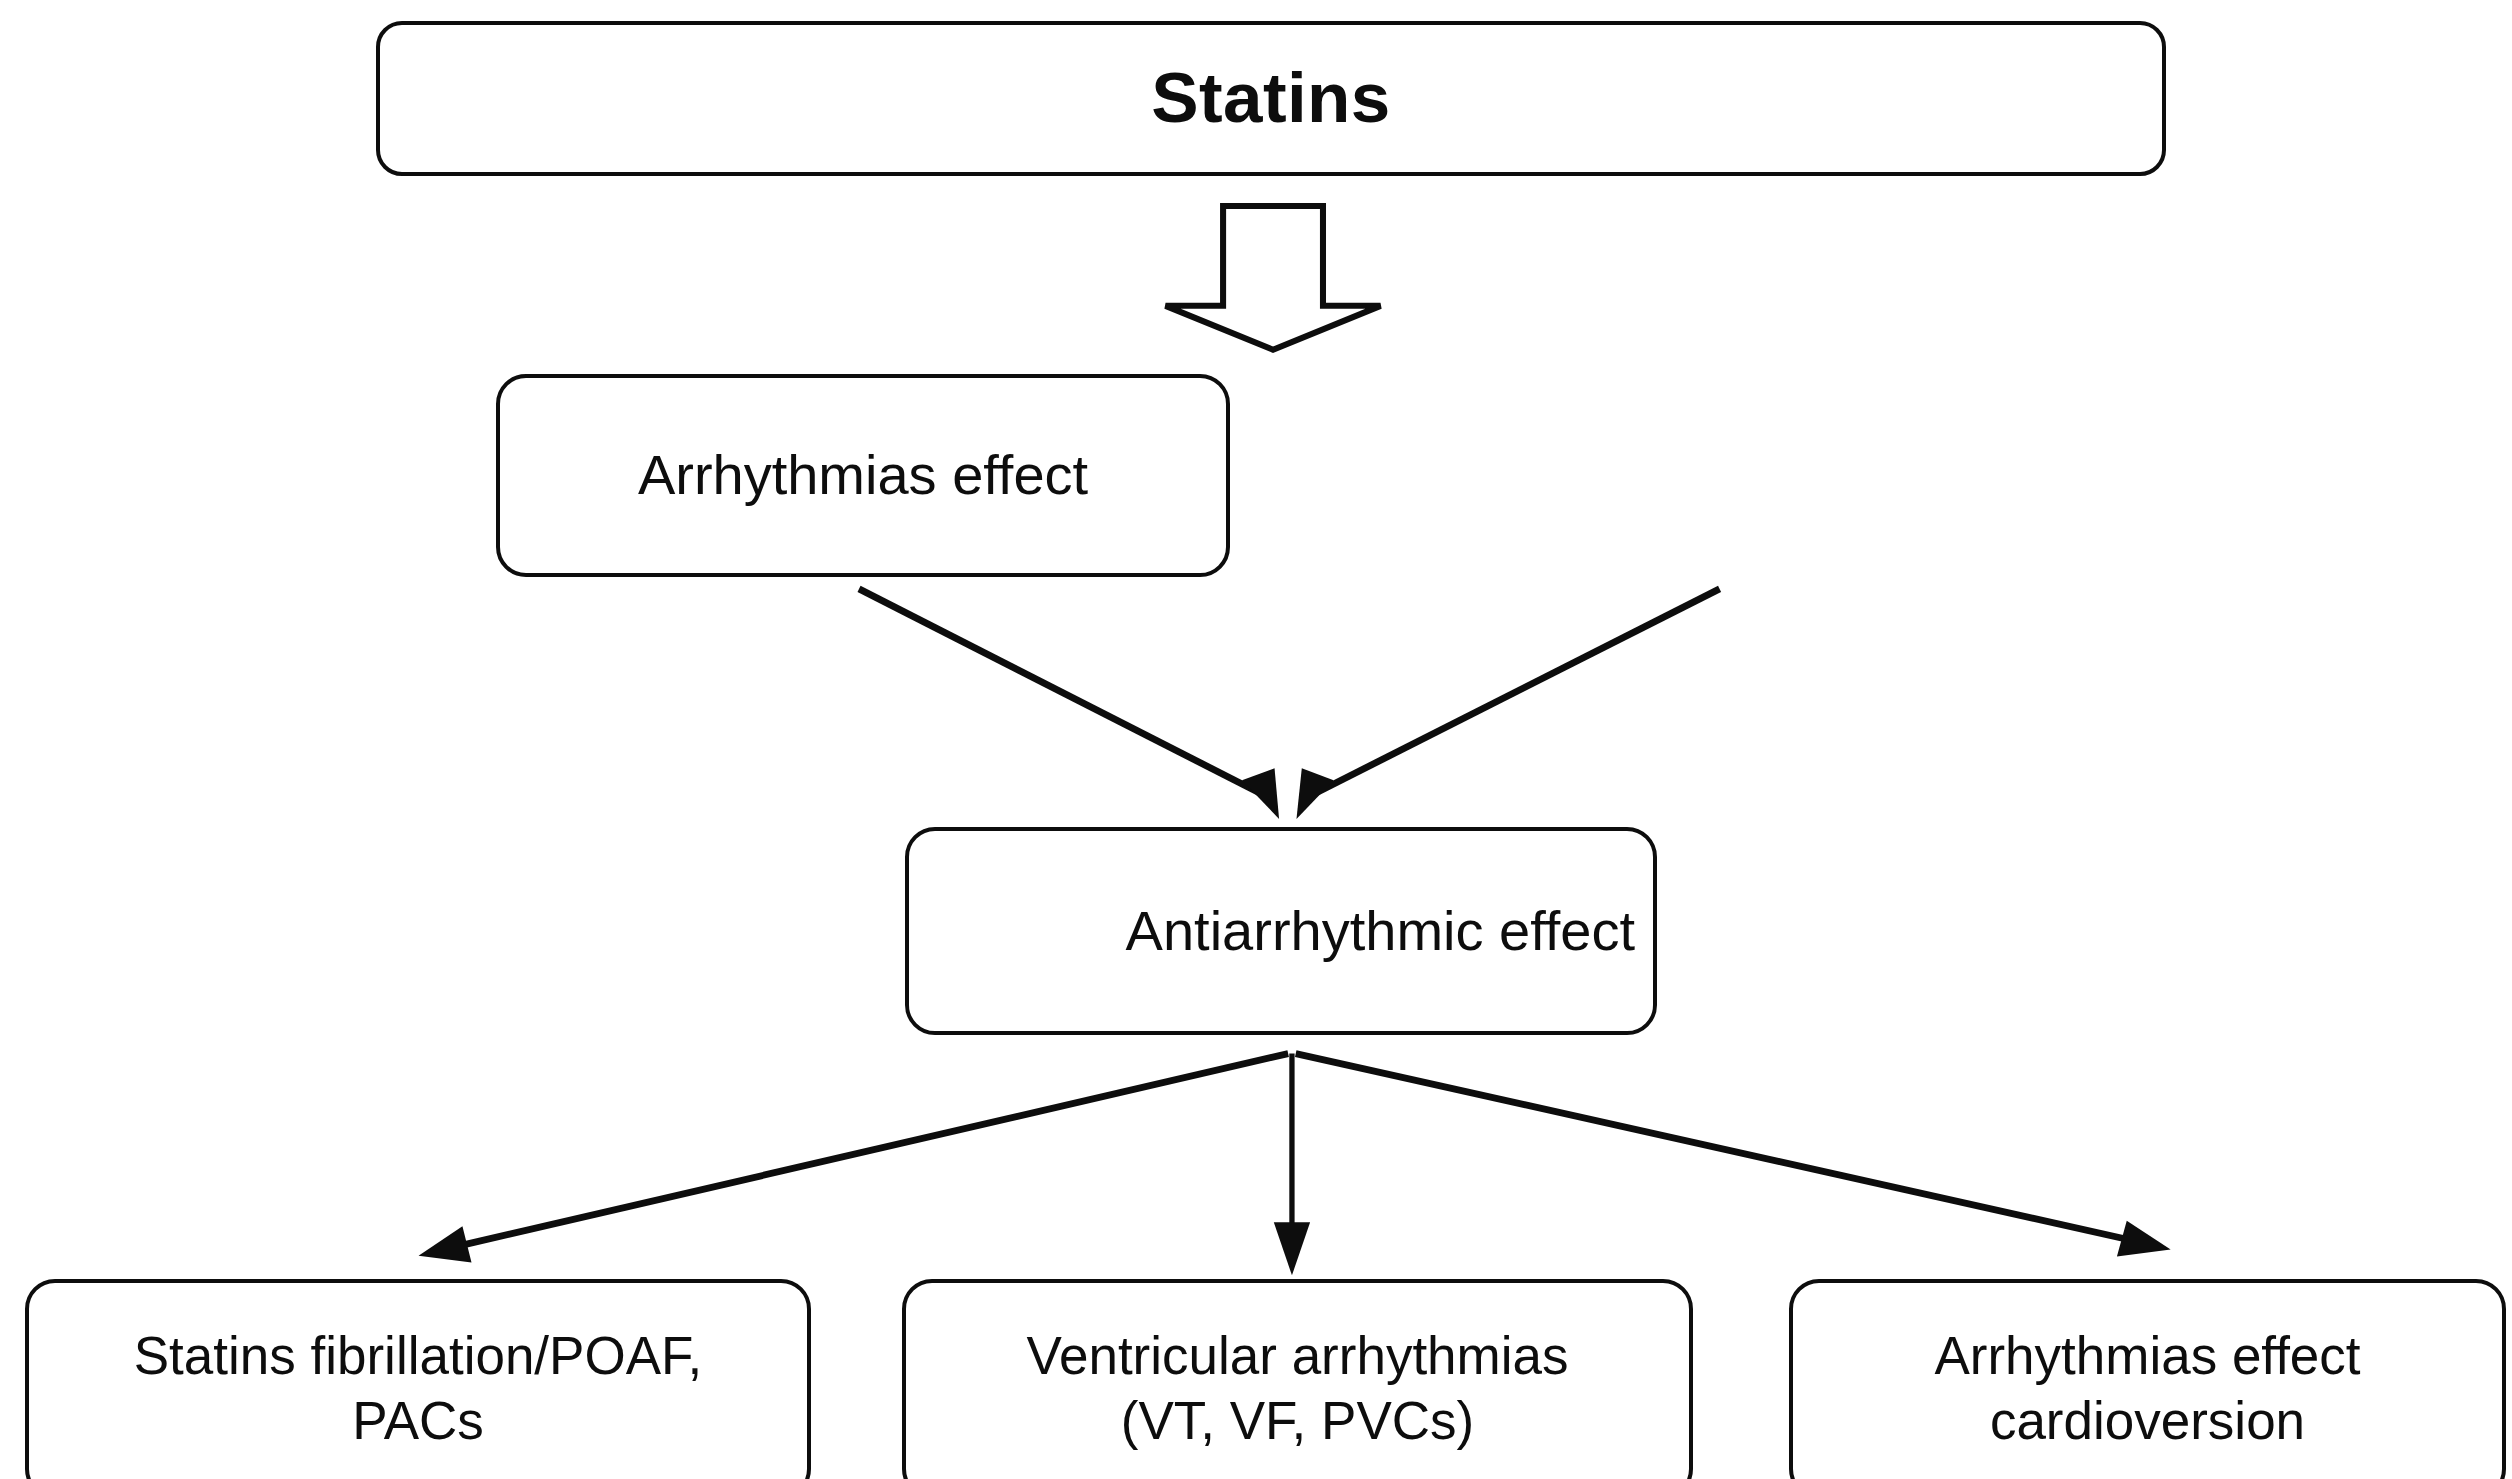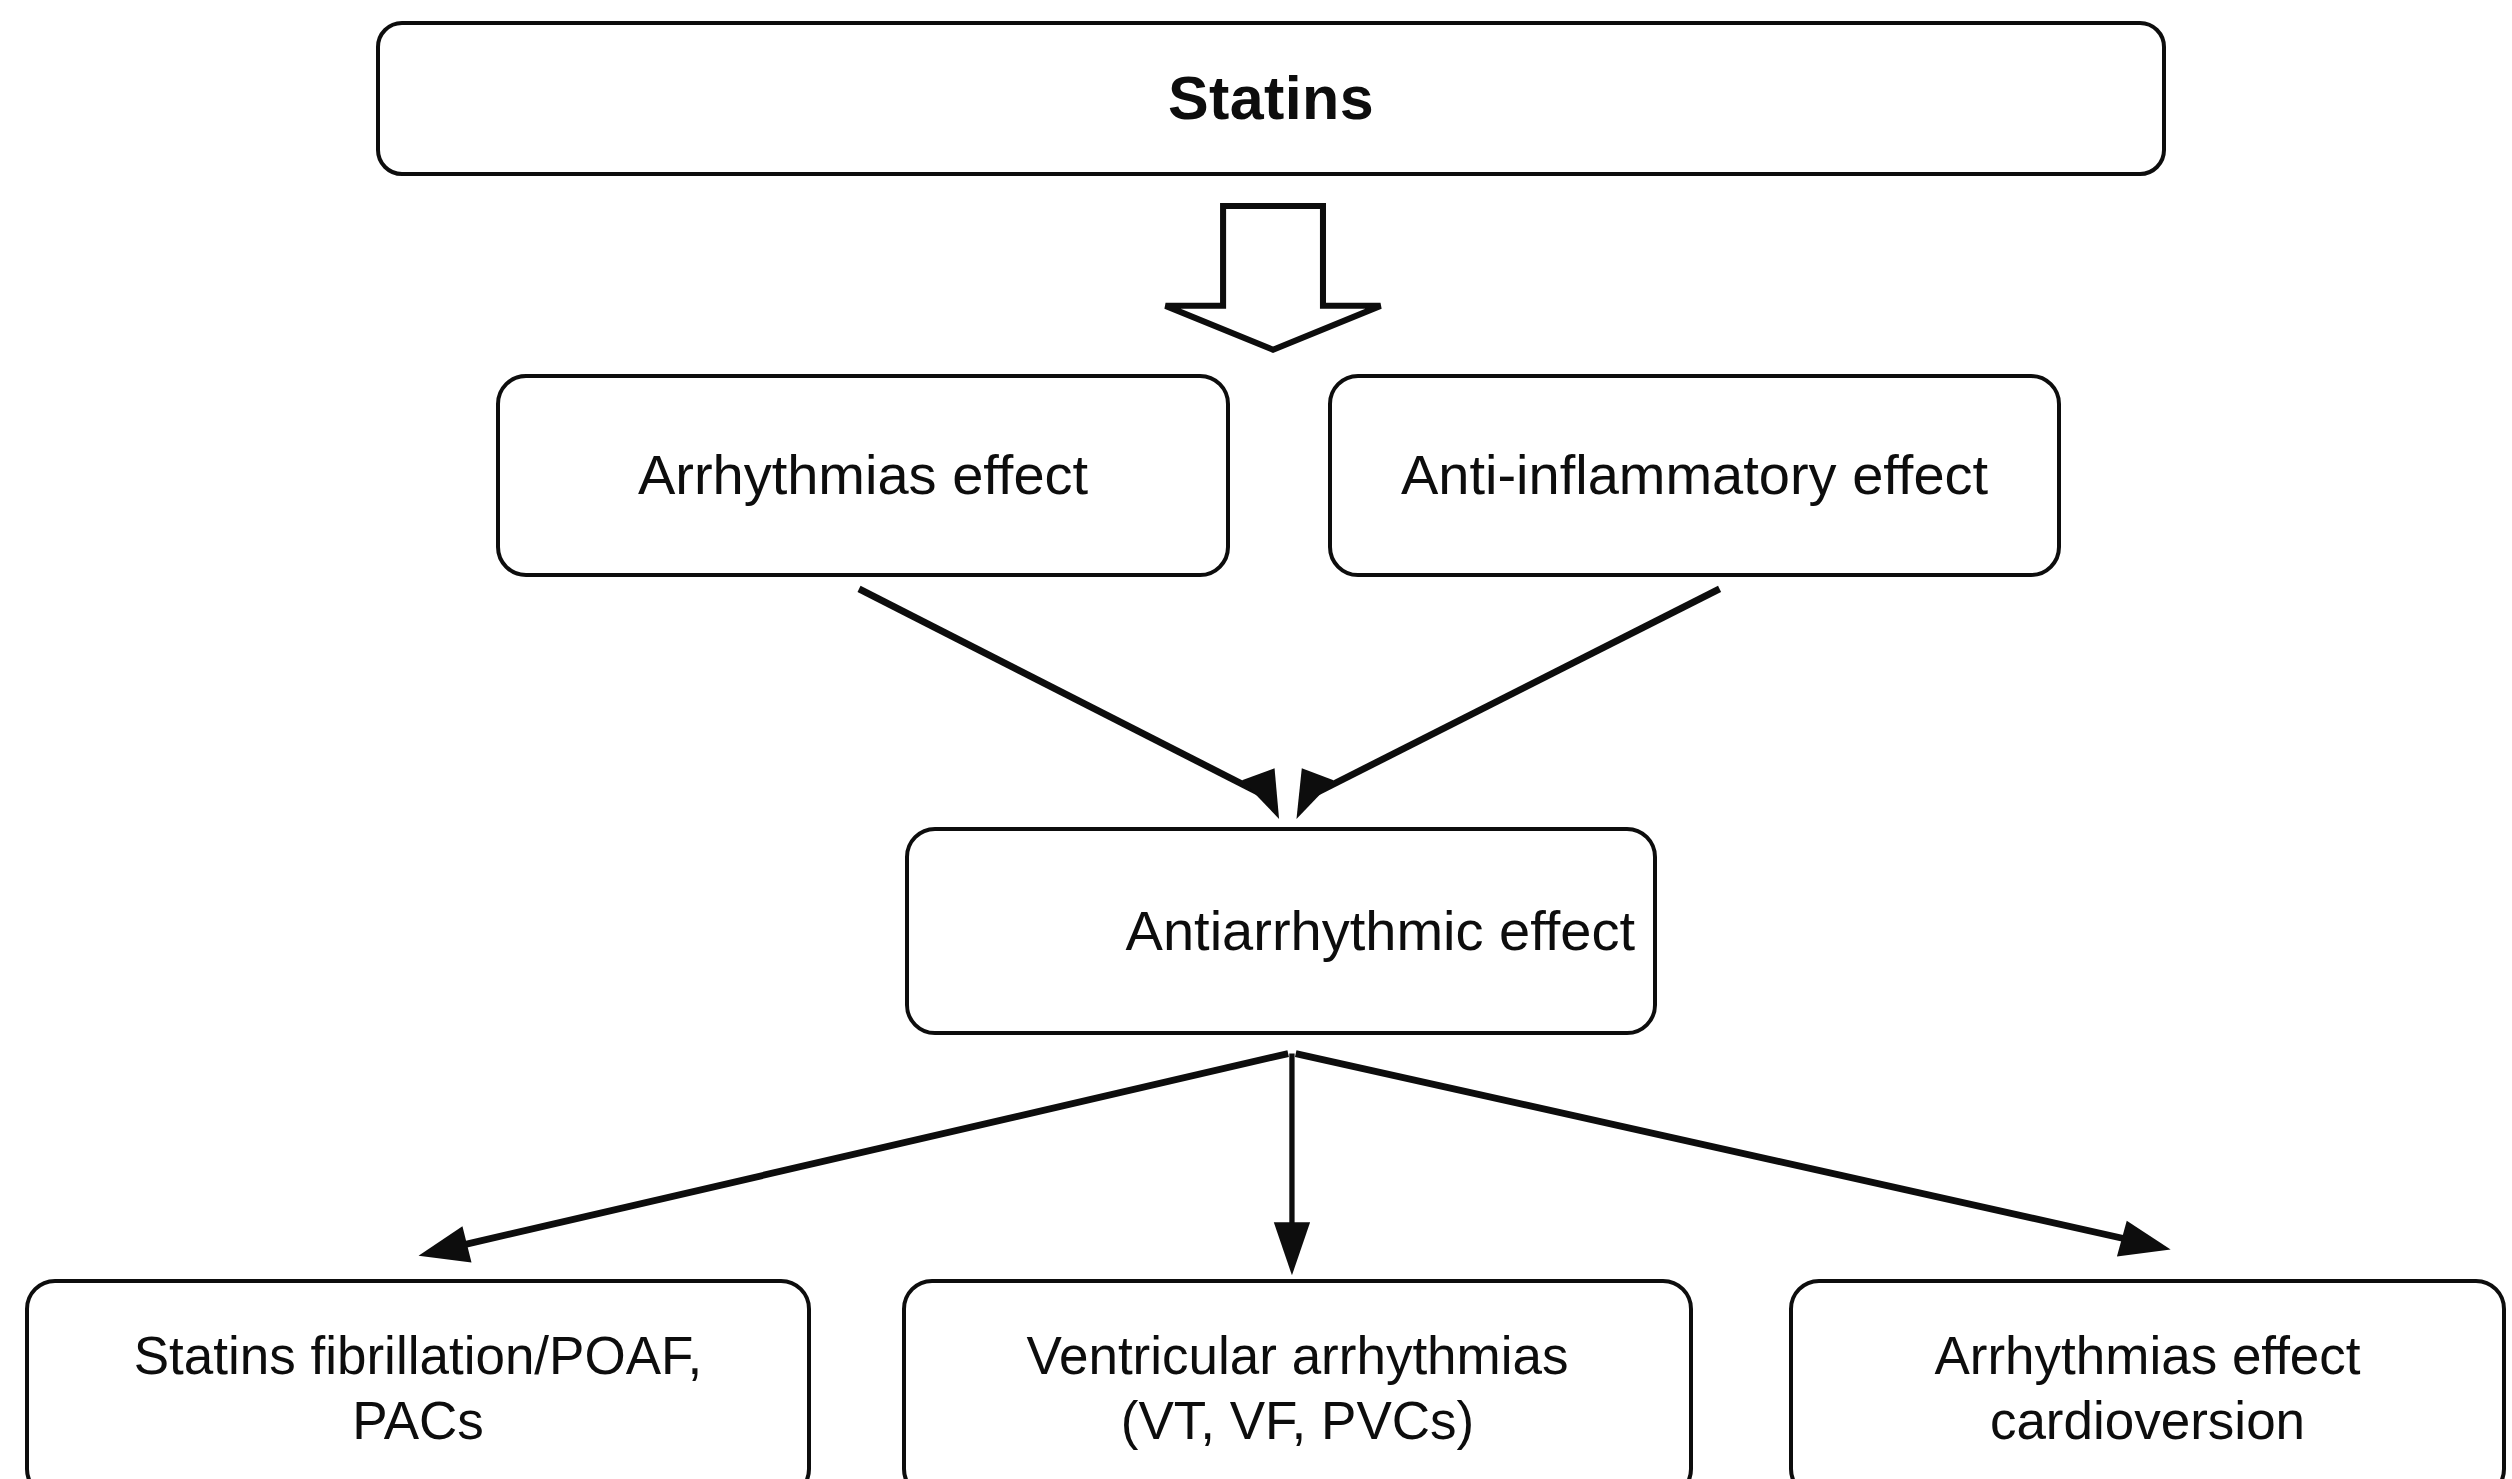--- a/index.html
+++ b/index.html
@@ -44,21 +44,21 @@
     line-height: 1.22;
     white-space: pre-line;
   }
 
   
   #node-statins {
     left: 376px;  top: 21px;   width: 1790px; height: 155px;
     border-radius: 26px;
   }
   #node-statins .node-label {
-    font-size: 61px;
+    font-size: 71px;
     font-weight: bold;
     letter-spacing: 0.4px;
   }
 
   #node-antioxidant {
     left: 496px;  top: 374px;  width: 734px;  height: 203px;
   }
   #node-antiinflammatory {
     left: 1328px; top: 374px;  width: 733px;  height: 203px;
   }
@@ -118,23 +118,20 @@
   </svg>
 
   <div class="node" id="node-statins">
     <span class="node-label">Statins</span>
   </div>
 
   <div class="node" id="node-antioxidant">
     <span class="node-label">Arrhythmias effect</span>
   </div>
 
-  <div class="node" id="node-antiinflammatory">
-    <span class="node-label">Anti-inflammatory effect</span>
-  </div>
 
   <div class="node" id="node-antiarrhythmic">
     <span class="node-label">Antiarrhythmic effect</span>
   </div>
 
   <div class="node" id="node-af">
     <span class="node-label">Statins fibrillation/POAF,
 PACs</span>
   </div>
 

